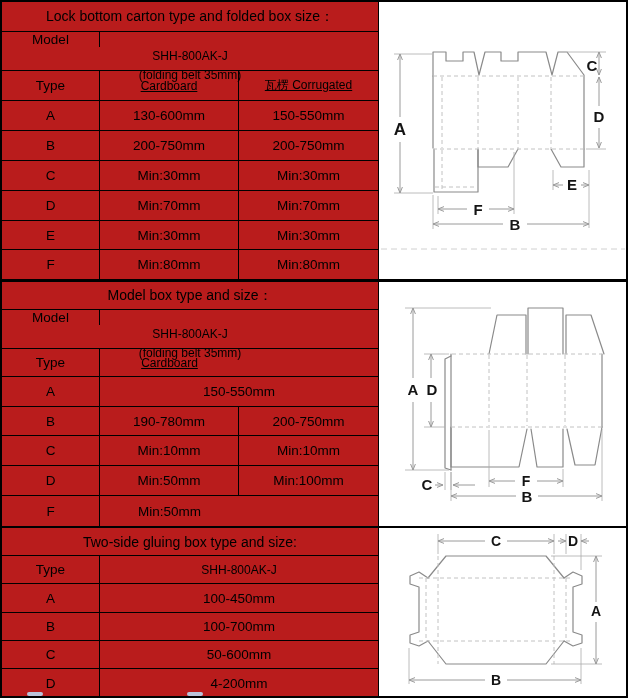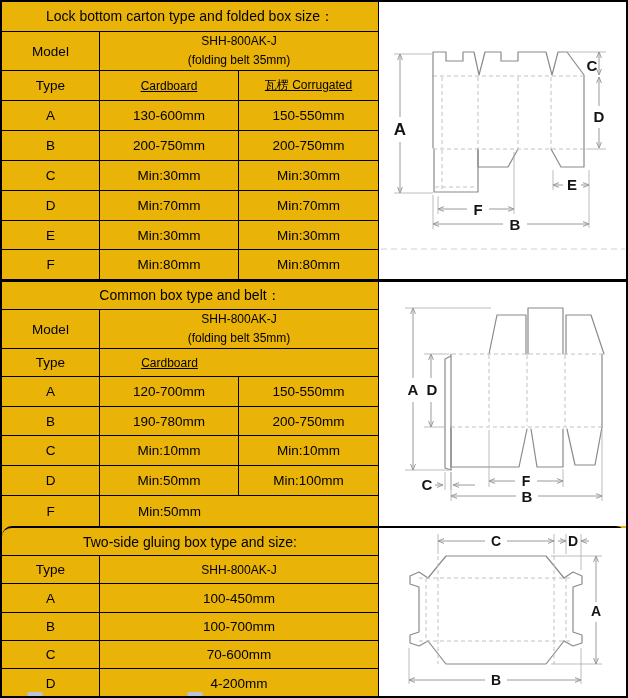--- a/index.html
+++ b/index.html
@@ -1,38 +1,38 @@
 <!DOCTYPE html>
 <html><head>
 <meta charset="utf-8">
 <style>
   html,body{margin:0;padding:0;background:#fff;}
   .wrap{
     position:relative;width:628px;height:698px;box-sizing:border-box;
-    border:2px solid #000;background:#eab308;color:#000;
+    border:2px solid #000;background:#b91c1c;color:#000;
     font-family:"Liberation Sans",sans-serif;
     display:flex;flex-direction:column;overflow:hidden;
   }
   .section{display:flex;flex:none;}
   #sec2{border-top:3px solid #000;}
-  #sec3{border-top:2px solid #000;border-radius:10px;}
+  #sec3{border-top:2px solid #000;}
   .tbl{width:377px;flex:none;box-sizing:border-box;border-right:1px solid #000;display:flex;flex-direction:column;}
   .dgm{flex:1;position:relative;background:#fff;}
   .dgm svg{display:block;}
   .row{display:flex;flex:none;box-sizing:border-box;border-bottom:1px solid #000;}
   .row:last-child{border-bottom:none;}
   .cell{display:flex;align-items:center;justify-content:center;text-align:center;
         box-sizing:border-box;border-right:1px solid #000;}
   .cell:last-child{border-right:none;}
   .c1{width:98px;flex:none;}
   .c2{width:139px;flex:none;}
   .c3{flex:1;}
   .full{flex:1;}
   .cv{flex:1;flex-direction:column;line-height:19px;}
-  .h28{height:28px;}.h29{height:29px;}.h30{height:30px;}.h39{height:39px;}
+  .h28{height:28px;}.h29{height:29px;}.h30{height:30px;}.h39{height:39px;flex-direction:column;}
   .head{font-size:14px;}
   .lab{font-size:13.5px;}
   .mat{font-size:12px;text-decoration:underline;}
   .val{font-size:13.5px;}
   .model{font-size:12px;}
   
   .die{stroke:#8a8a8a;fill:none;stroke-width:1.2;stroke-linejoin:round;stroke-linecap:round;}
   .fold{stroke:#c2c2c2;fill:none;stroke-width:1;stroke-dasharray:4 3;}
   .dim{stroke:#9a9a9a;fill:none;stroke-width:1;}
   .ext{stroke:#ababab;fill:none;stroke-width:0.8;}
@@ -140,36 +140,35 @@
         <text class="lbl f15" x="136" y="228" text-anchor="middle">B</text>
 
         <path class="stray" d="M2,247 H246"></path>
       </svg>
     </div>
   </div>
 
   <div class="section" id="sec2">
     <div class="tbl">
       <div class="row h28">
-        <div class="cell full head">Common box type and belt：</div>
+        <div class="cell full head">Model box type and size：</div>
       </div>
       <div class="row h39">
         <div class="cell c1 lab">Model</div>
         <div class="cell cv model">
           <div>SHH-800AK-J</div>
           <div>(folding belt 35mm)</div>
         </div>
       </div>
       <div class="row h28">
         <div class="cell c1 lab">Type</div>
         <div class="cell c2 mat">Cardboard</div>
       </div>
       <div class="row h30">
         <div class="cell c1 val">A</div>
-        <div class="cell c2 val">120-700mm</div>
         <div class="cell c3 val">150-550mm</div>
       </div>
       <div class="row h29">
         <div class="cell c1 val">B</div>
         <div class="cell c2 val">190-780mm</div>
         <div class="cell c3 val">200-750mm</div>
       </div>
       <div class="row h30">
         <div class="cell c1 val">C</div>
         <div class="cell c2 val">Min:10mm</div>
@@ -245,21 +244,21 @@
       <div class="row h29">
         <div class="cell c1 val">A</div>
         <div class="cell full val">100-450mm</div>
       </div>
       <div class="row h28">
         <div class="cell c1 val">B</div>
         <div class="cell full val">100-700mm</div>
       </div>
       <div class="row h28">
         <div class="cell c1 val">C</div>
-        <div class="cell full val">70-600mm</div>
+        <div class="cell full val">50-600mm</div>
       </div>
       <div class="row h28">
         <div class="cell c1 val">D</div>
         <div class="cell full val">4-200mm</div>
       </div>
     </div>
     <div class="dgm">
       <svg width="248" height="169" viewBox="0 0 248 169">
         <defs>
           <marker id="ar3" markerWidth="9" markerHeight="8" refX="7" refY="3" orient="auto-start-reverse" markerUnits="userSpaceOnUse">

